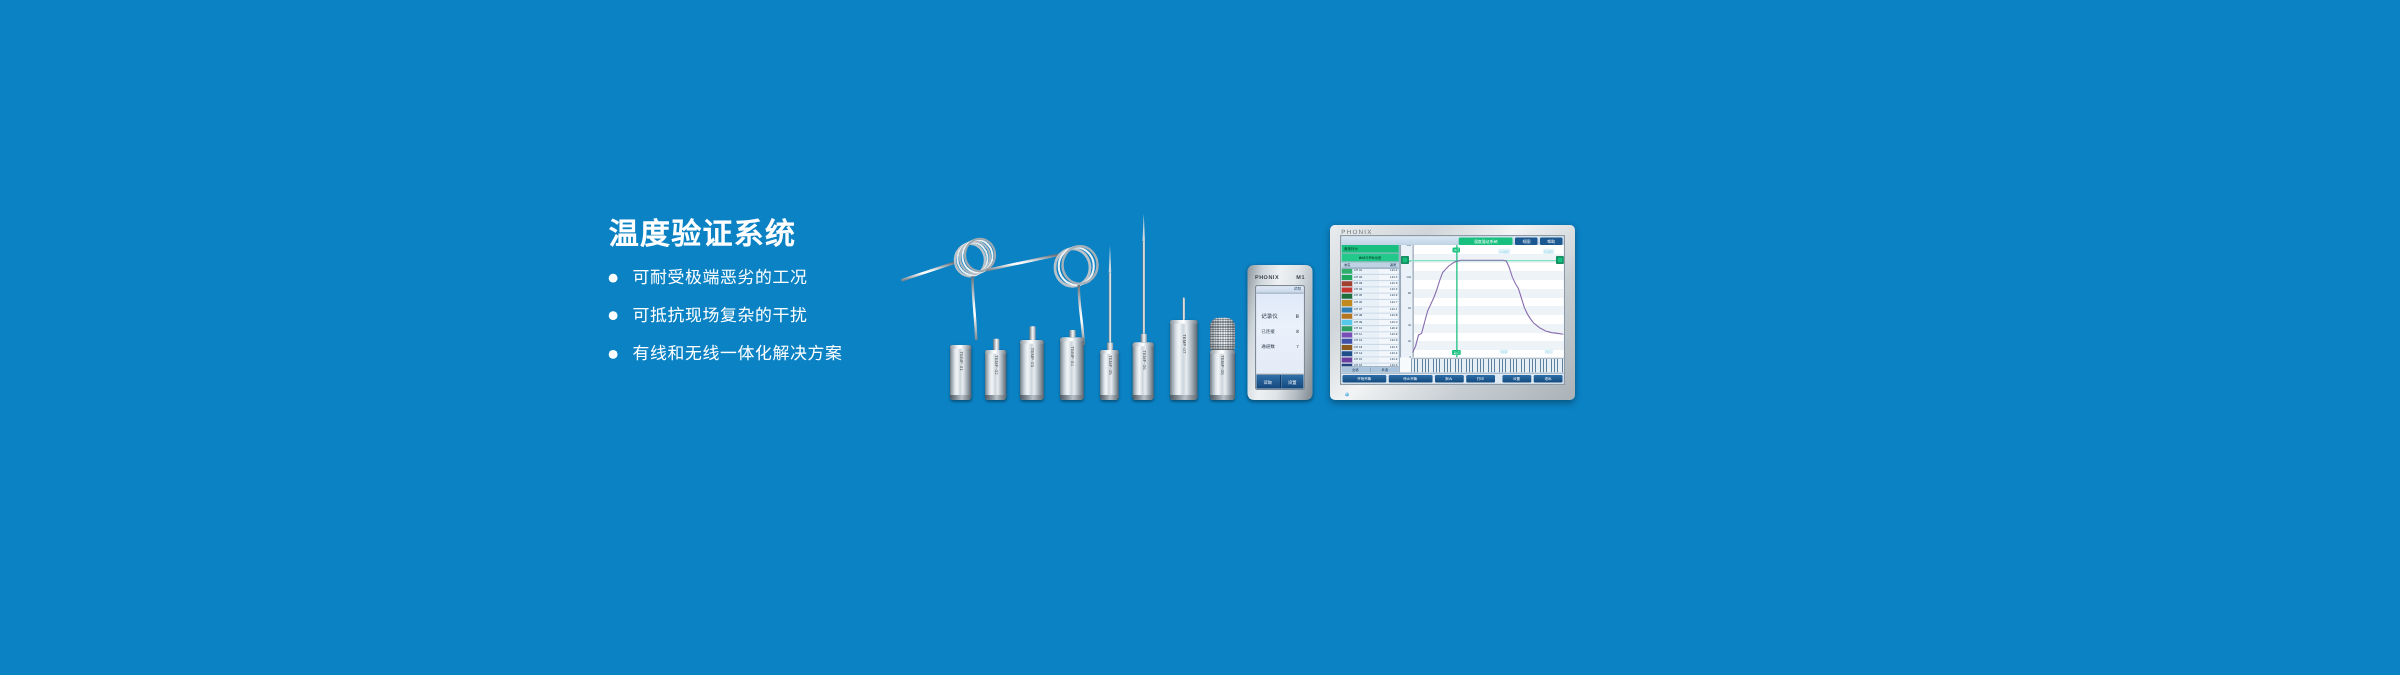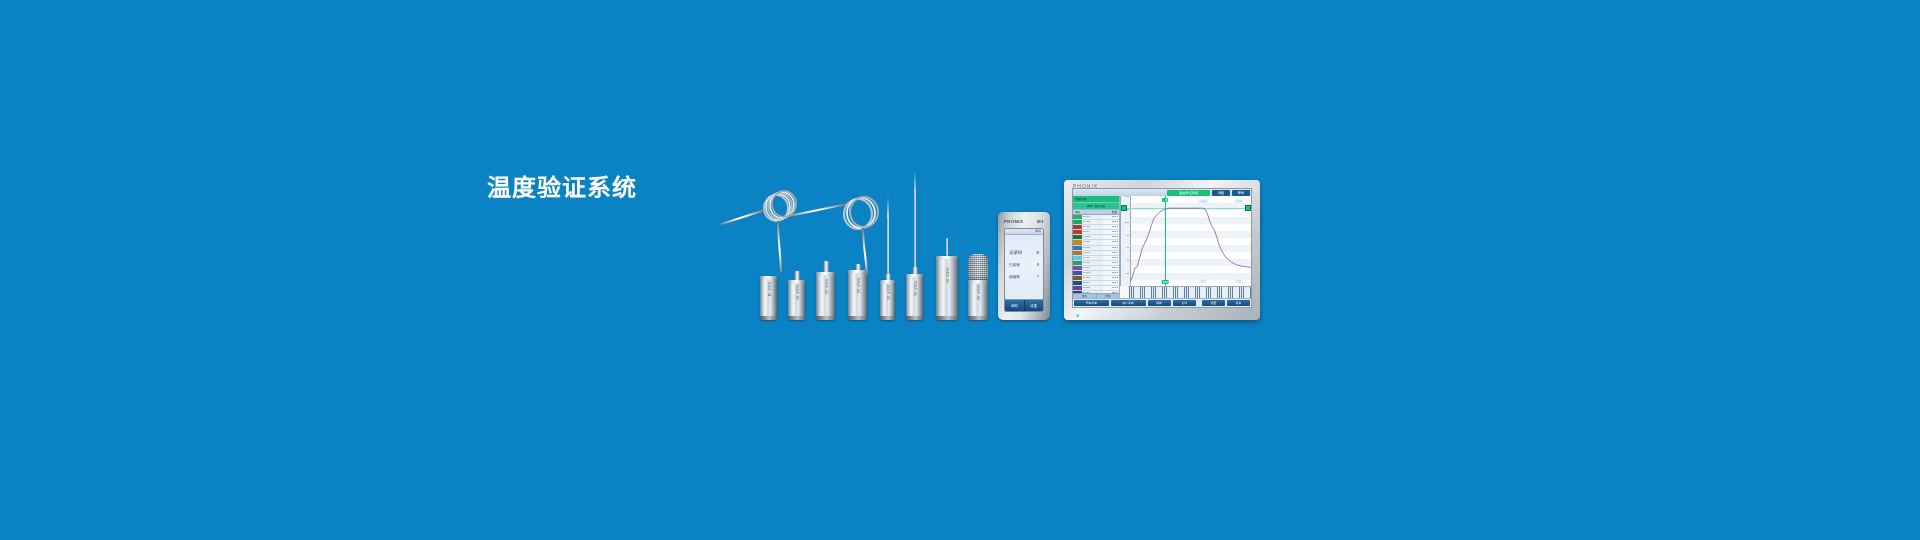--- a/index.html
+++ b/index.html
@@ -480,20 +480,34 @@
     background: radial-gradient(circle at 35% 35%, #bfe9ff, #1f84c6);
   }
 </style>
 </head>
 <body>
 
 <div class="banner">
 
   <div class="copy">
     <h1 class="headline">温度验证系统</h1>
+    <ul class="bullets">
+      <li>
+        <span class="bullet-dot"></span>
+        <span>可耐受极端恶劣的工况</span>
+      </li>
+      <li>
+        <span class="bullet-dot"></span>
+        <span>可抵抗现场复杂的干扰</span>
+      </li>
+      <li>
+        <span class="bullet-dot"></span>
+        <span>有线和无线一体化解决方案</span>
+      </li>
+    </ul>
   </div>
 
   <div class="cluster">
 
     <svg class="coil-wrap" style="left:-20px; top:60px;" width="240" height="110" viewBox="0 0 240 110">
       <defs>
         <linearGradient id="wireg" x1="0" y1="0" x2="0" y2="1">
           <stop offset="0%" stop-color="#7e8token"></stop>
         </linearGradient>
         <linearGradient id="wire" x1="0" y1="0" x2="0" y2="1">

